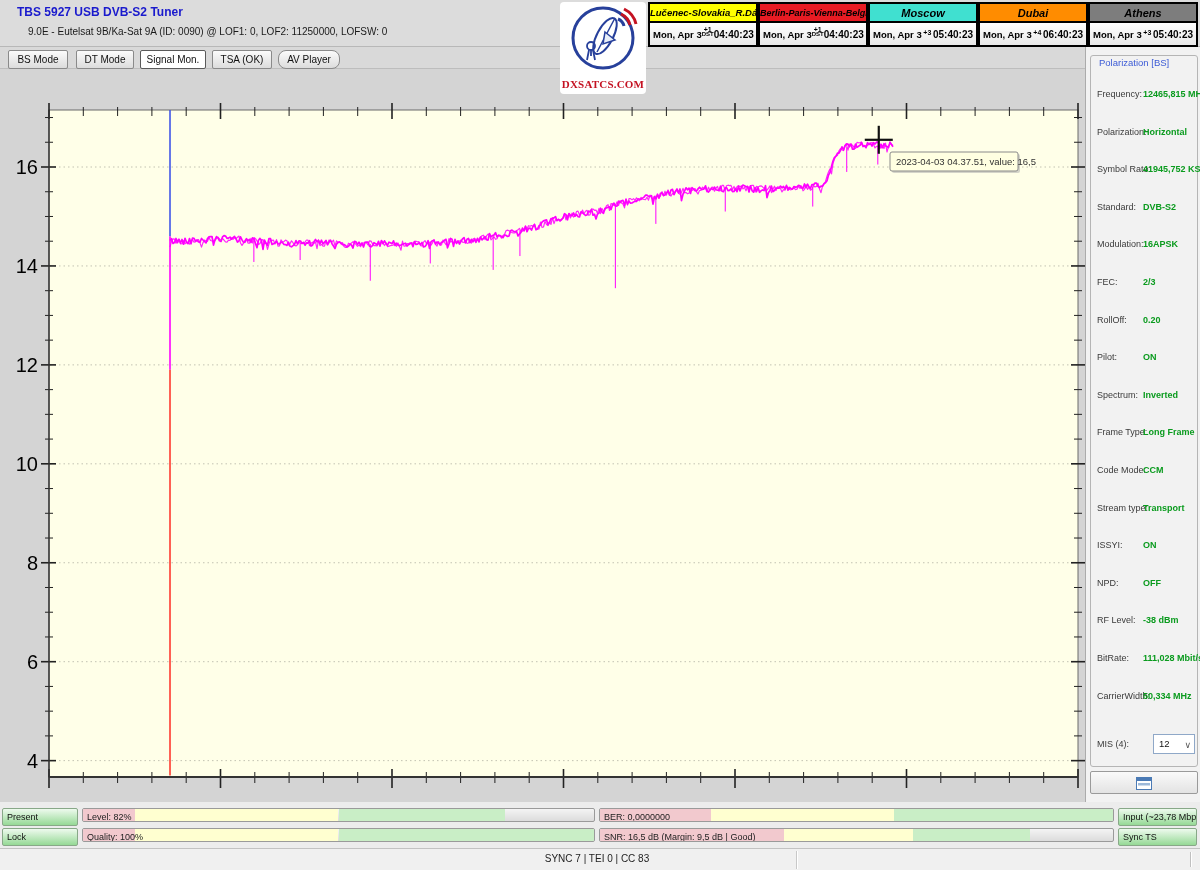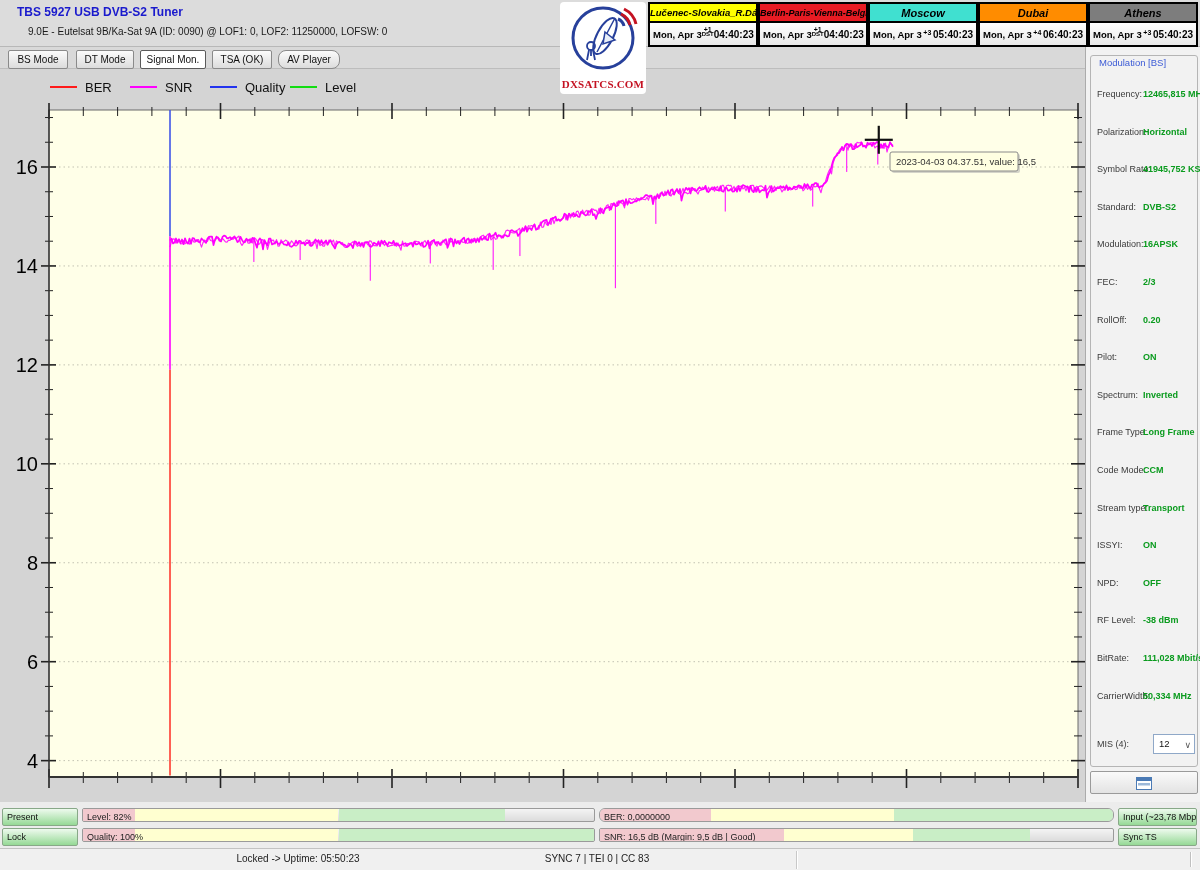--- a/index.html
+++ b/index.html
@@ -144,38 +144,20 @@
           <span class="off">
             <span class="o1">+3</span>
             <span class="o2"></span>
           </span>
           <span class="time">05:40:23</span>
         </div>
       </div>
     </div>
 
   <div class="chart-panel">
-    <div class="legend" id="legend">
-        <div class="litem" style="left: 50px;">
-          <span class="lline" style="border-top-color: rgb(255, 26, 26);"></span>
-          <span class="llab">BER</span>
-        </div>
-        <div class="litem" style="left: 130px;">
-          <span class="lline" style="border-top-color: rgb(255, 0, 255);"></span>
-          <span class="llab">SNR</span>
-        </div>
-        <div class="litem" style="left: 210px;">
-          <span class="lline" style="border-top-color: rgb(34, 51, 238);"></span>
-          <span class="llab">Quality</span>
-        </div>
-        <div class="litem" style="left: 290px;">
-          <span class="lline" style="border-top-color: rgb(18, 221, 18);"></span>
-          <span class="llab">Level</span>
-        </div>
-      </div>
     <svg id="chart" width="1085" height="733" viewBox="0 0 1085 733">
         <rect x="49" y="41" width="1029" height="667" fill="#ffffe8" stroke="#6a6a6a" stroke-width="1"></rect>
         <line x1="50" y1="98" x2="1077" y2="98" stroke="#c2c2b2" stroke-width="1" stroke-dasharray="1.5,3"></line>
         <line x1="50" y1="196.94" x2="1077" y2="196.94" stroke="#c2c2b2" stroke-width="1" stroke-dasharray="1.5,3"></line>
         <line x1="50" y1="295.88" x2="1077" y2="295.88" stroke="#c2c2b2" stroke-width="1" stroke-dasharray="1.5,3"></line>
         <line x1="50" y1="394.82" x2="1077" y2="394.82" stroke="#c2c2b2" stroke-width="1" stroke-dasharray="1.5,3"></line>
         <line x1="50" y1="493.76" x2="1077" y2="493.76" stroke="#c2c2b2" stroke-width="1" stroke-dasharray="1.5,3"></line>
         <line x1="50" y1="592.7" x2="1077" y2="592.7" stroke="#c2c2b2" stroke-width="1" stroke-dasharray="1.5,3"></line>
         <line x1="50" y1="691.64" x2="1077" y2="691.64" stroke="#c2c2b2" stroke-width="1" stroke-dasharray="1.5,3"></line>
         <line x1="41" y1="691.64" x2="56" y2="691.64" stroke="#222" stroke-width="1.6"></line>
@@ -323,21 +305,21 @@
         <line x1="864.77" y1="70.79149999999997" x2="892.77" y2="70.79149999999997" stroke="#111" stroke-width="2.2"></line>
         <line x1="878.77" y1="56.79149999999997" x2="878.77" y2="84.79149999999997" stroke="#111" stroke-width="2.2"></line>
         <rect x="892" y="85" width="128" height="19" rx="2" fill="#aaa" opacity="0.5"></rect>
         <rect x="890" y="83" width="128" height="19" rx="2" fill="#ffffe1" stroke="#8a8a8a" stroke-width="1"></rect>
         <text x="896" y="96" font-size="9.5" fill="#333" font-family="Liberation Sans, sans-serif">2023-04-03 04.37.51, value: 16,5</text>
       </svg>
   </div>
 
   <div class="right-panel">
     <div class="groupbox">
-      <div class="gb-title">Modulation [BS]</div>
+      <div class="gb-title">Polarization [BS]</div>
       <div id="tp-fields">
           <div class="tp-row" style="top: 33px;">
             <span class="tp-lab">Frequency:</span>
             <span class="tp-val">12465,815 MHz</span>
           </div>
           <div class="tp-row" style="top: 70.6px;">
             <span class="tp-lab">Polarization:</span>
             <span class="tp-val">Horizontal</span>
           </div>
           <div class="tp-row" style="top: 108.2px;">
@@ -419,21 +401,21 @@
   </div>
 
   <div class="bottom" id="monitor">
       <div class="sbox" style="left: 2px; top: 6px; width: 76px;">Present</div>
       <div class="pbar" style="left: 82px; top: 6px; width: 513px;">
         <div class="pseg" style="left: 0%; width: 10.1%; background: rgb(242, 201, 206);"></div>
         <div class="pseg" style="left: 10.1%; width: 39.9%; background: rgb(255, 255, 208);"></div>
         <div class="pseg" style="left: 50%; width: 32.5%; background: rgb(201, 238, 198);"></div>
         <div class="blab">Level: 82%</div>
       </div>
-      <div class="pbar" style="left: 599px; top: 6px; width: 515px; border-radius: 6px;">
+      <div class="pbar" style="left: 599px; top: 6px; width: 515px;">
         <div class="pseg" style="left: 0%; width: 21.7%; background: rgb(242, 201, 206);"></div>
         <div class="pseg" style="left: 21.7%; width: 35.6%; background: rgb(255, 255, 208);"></div>
         <div class="pseg" style="left: 57.3%; width: 42.7%; background: rgb(201, 238, 198);"></div>
         <div class="blab">BER: 0,0000000</div>
       </div>
       <div class="sbox" style="left: 1118px; top: 6px; width: 79px;">Input (~23,78 Mbps)</div>
       <div class="sbox" style="left: 2px; top: 26px; width: 76px;">Lock</div>
       <div class="pbar" style="left: 82px; top: 26px; width: 513px;">
         <div class="pseg" style="left: 0%; width: 10.1%; background: rgb(242, 201, 206);"></div>
         <div class="pseg" style="left: 10.1%; width: 39.9%; background: rgb(255, 255, 208);"></div>
@@ -443,19 +425,18 @@
       <div class="pbar" style="left: 599px; top: 26px; width: 515px;">
         <div class="pseg" style="left: 0%; width: 35.9%; background: rgb(242, 201, 206);"></div>
         <div class="pseg" style="left: 35.9%; width: 25.1%; background: rgb(255, 255, 208);"></div>
         <div class="pseg" style="left: 61%; width: 22.9%; background: rgb(201, 238, 198);"></div>
         <div class="blab">SNR: 16,5 dB (Margin: 9,5 dB | Good)</div>
       </div>
       <div class="sbox" style="left: 1118px; top: 26px; width: 79px;">Sync TS</div>
     </div>
 
   <div class="statusbar">
-    <div class="sb-sec" style="left:0;width:596px;">Locked -&gt; Uptime: 05:50:23</div>
     <div class="sb-sec" style="left:398px;width:398px;">SYNC 7 | TEI 0 | CC 83</div>
     <div class="sb-sep" style="left:796px;"></div>
     <div class="sb-grip"></div>
   </div>
 
 </div>
 
 </body></html>

